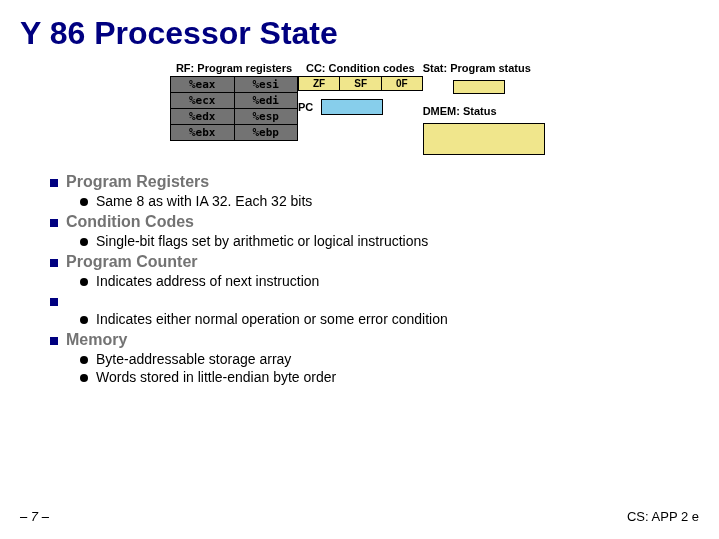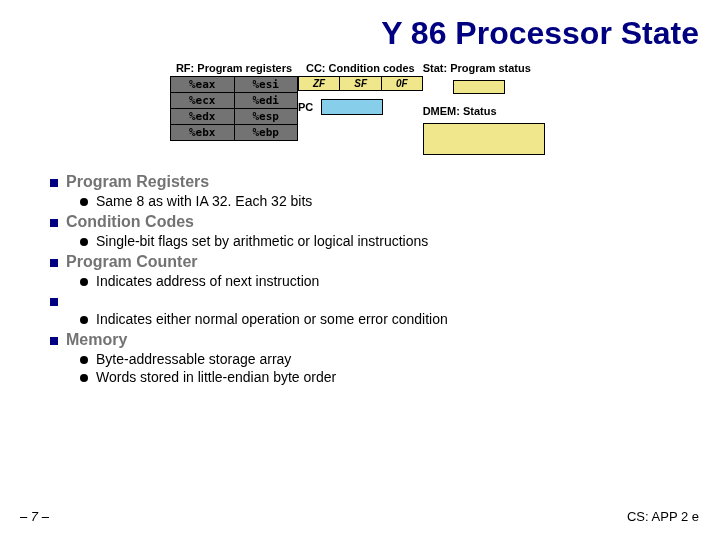--- a/index.html
+++ b/index.html
@@ -11,21 +11,20 @@
     box-sizing: border-box;
     background: white;
     color: black;
     font-size: 14px;
   }
   h1 {
     font-size: 32px;
     font-weight: bold;
     margin: 0 0 10px 0;
     color: #000080;
-    text-align: right;
   }
   .diagram {
     display: flex;
     margin-left: 150px;
     margin-bottom: 15px;
     align-items: flex-start;
   }
   .col1 { text-align: center; }
   .col2 { text-align: center; }
   .col3 { text-align: left; }
@@ -49,21 +48,20 @@
   .cc-table {
     border-collapse: collapse;
     margin: 0 auto;
   }
   .cc-table td {
     border: 1px solid black;
     background: #F0E68C;
     font-size: 10px;
     font-weight: bold;
     padding: 1px 14px;
-    font-style: italic;
   }
   .pc-box, .dmem-box, .stat-box {
     display: inline-block;
     border: 1px solid black;
   }
   .stat-box {
     background: #F0E68C;
     width: 50px;
     height: 12px;
   }

